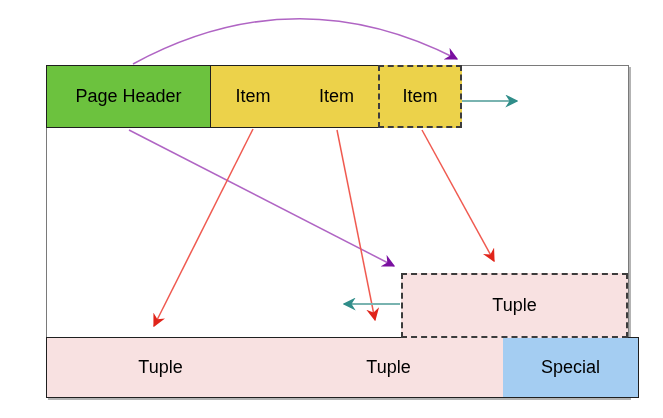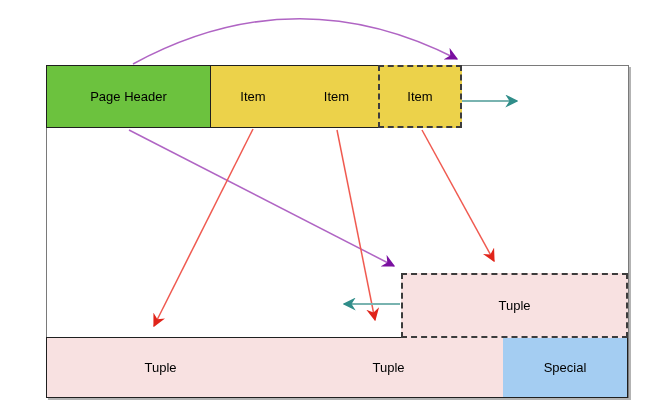--- a/index.html
+++ b/index.html
@@ -14,21 +14,21 @@
     height: 418px;
     background: #ffffff;
     overflow: hidden;
   }
   .box {
     position: absolute;
     box-sizing: border-box;
     display: flex;
     align-items: center;
     justify-content: center;
-    font-size: 13px;
+    font-size: 18px;
     color: #000000;
     background: #ffffff;
   }
   .solid-border { border: 1px solid #1f1f1f; }
   .dashed-border { border: 2px dashed #3c3c3c; }
 
   #outer-rect {
     position: absolute;
     box-sizing: border-box;
     left: 46px; top: 65px; width: 583px; height: 333px;
@@ -39,21 +39,21 @@
 
   #page-header-box { left: 46px;  top: 65px;  width: 165px; height: 63px; }
   #item-box-1      { left: 211px; top: 65px;  width: 85px;  height: 63px; border-left: none; }
   #item-box-2      { left: 295px; top: 65px;  width: 84px;  height: 63px; border-left: none; }
   #item-box-3      { left: 378px; top: 65px;  width: 84px;  height: 63px; }
 
   #unaligned-tuple-box { left: 401px; top: 273px; width: 227px; height: 65px; }
 
   #tuple-box-1   { left: 46px;  top: 337px; width: 229px; height: 61px; }
   #tuple-box-2   { left: 274px; top: 337px; width: 230px; height: 61px; border-left: none; }
-  #special-box   { left: 503px; top: 337px; width: 125px; height: 61px; border-left: none; }
+  #special-box   { left: 503px; top: 337px; width: 136px; height: 61px; border-left: none; }
 
   #arrows-overlay {
     position: absolute;
     left: 0; top: 0;
     width: 663px; height: 418px;
     pointer-events: none;
   }
 </style>
 </head>
 <body>

